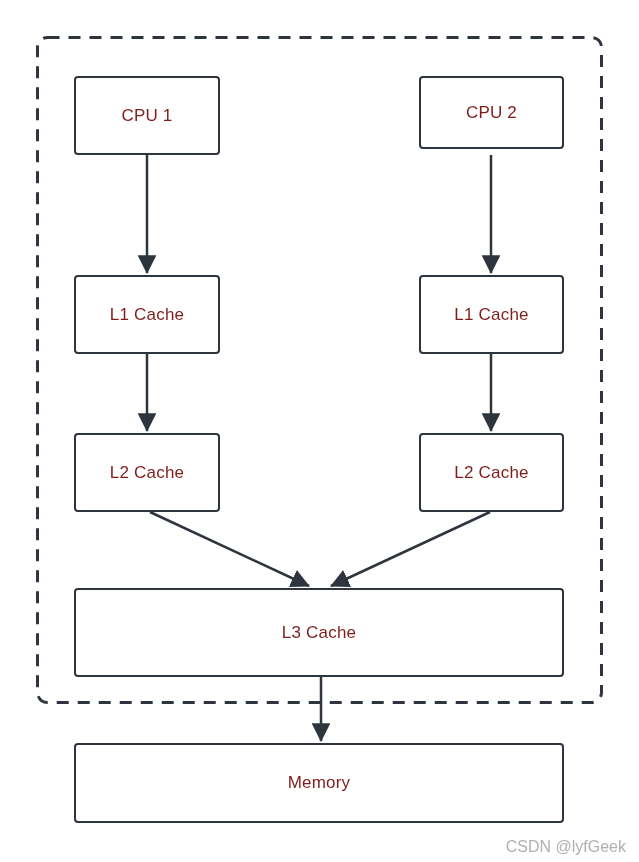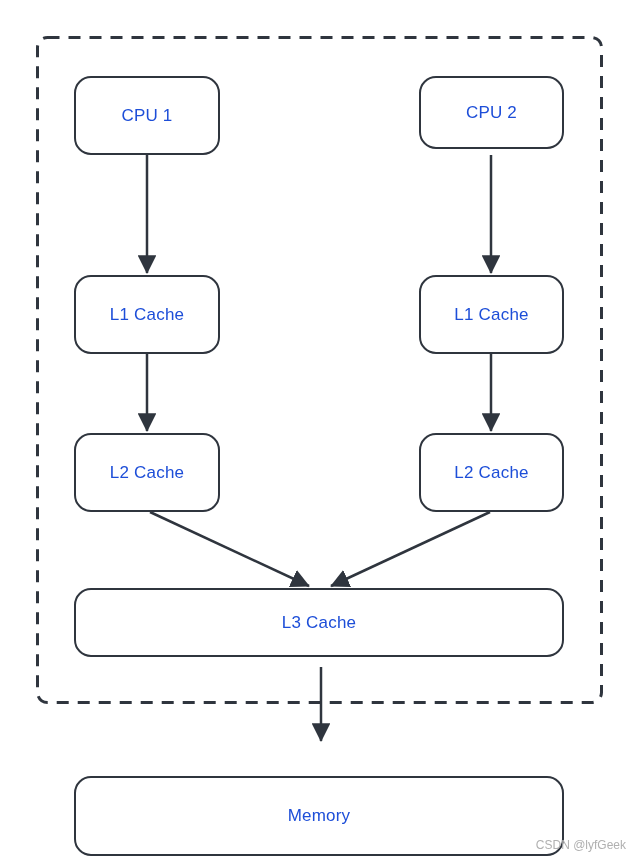--- a/index.html
+++ b/index.html
@@ -21,42 +21,42 @@
     top: 0;
     width: 639px;
     height: 862px;
     pointer-events: none;
   }
   .node {
     position: absolute;
     box-sizing: border-box;
     background: #ffffff;
     border: 2px solid #2f353e;
-    border-radius: 17px;
+    border-radius: 4px;
     display: flex;
     align-items: center;
     justify-content: center;
     font-size: 17px;
-    color: #1d4ed8;
+    color: #7f1d1d;
     letter-spacing: 0.2px;
     white-space: nowrap;
   }
   .node-cpu1   { left: 74px;  top: 76px;  width: 146px; height: 79px; }
   .node-cpu2   { left: 419px; top: 76px;  width: 145px; height: 73px; }
   .node-l1l    { left: 74px;  top: 275px; width: 146px; height: 79px; }
   .node-l1r    { left: 419px; top: 275px; width: 145px; height: 79px; }
   .node-l2l    { left: 74px;  top: 433px; width: 146px; height: 79px; }
   .node-l2r    { left: 419px; top: 433px; width: 145px; height: 79px; }
-  .node-l3     { left: 74px;  top: 588px; width: 490px; height: 69px; }
-  .node-memory { left: 74px;  top: 776px; width: 490px; height: 80px; }
+  .node-l3     { left: 74px;  top: 588px; width: 490px; height: 89px; }
+  .node-memory { left: 74px;  top: 743px; width: 490px; height: 80px; }
   .watermark {
     position: absolute;
     right: 13px;
     top: 838px;
-    font-size: 12px;
+    font-size: 16px;
     color: #b0b0b0;
   }
 </style>
 </head>
 <body>
 
 <div class="canvas">
 
   <svg class="edges-layer" viewBox="0 0 639 862" xmlns="http://www.w3.org/2000/svg">
     <defs>

